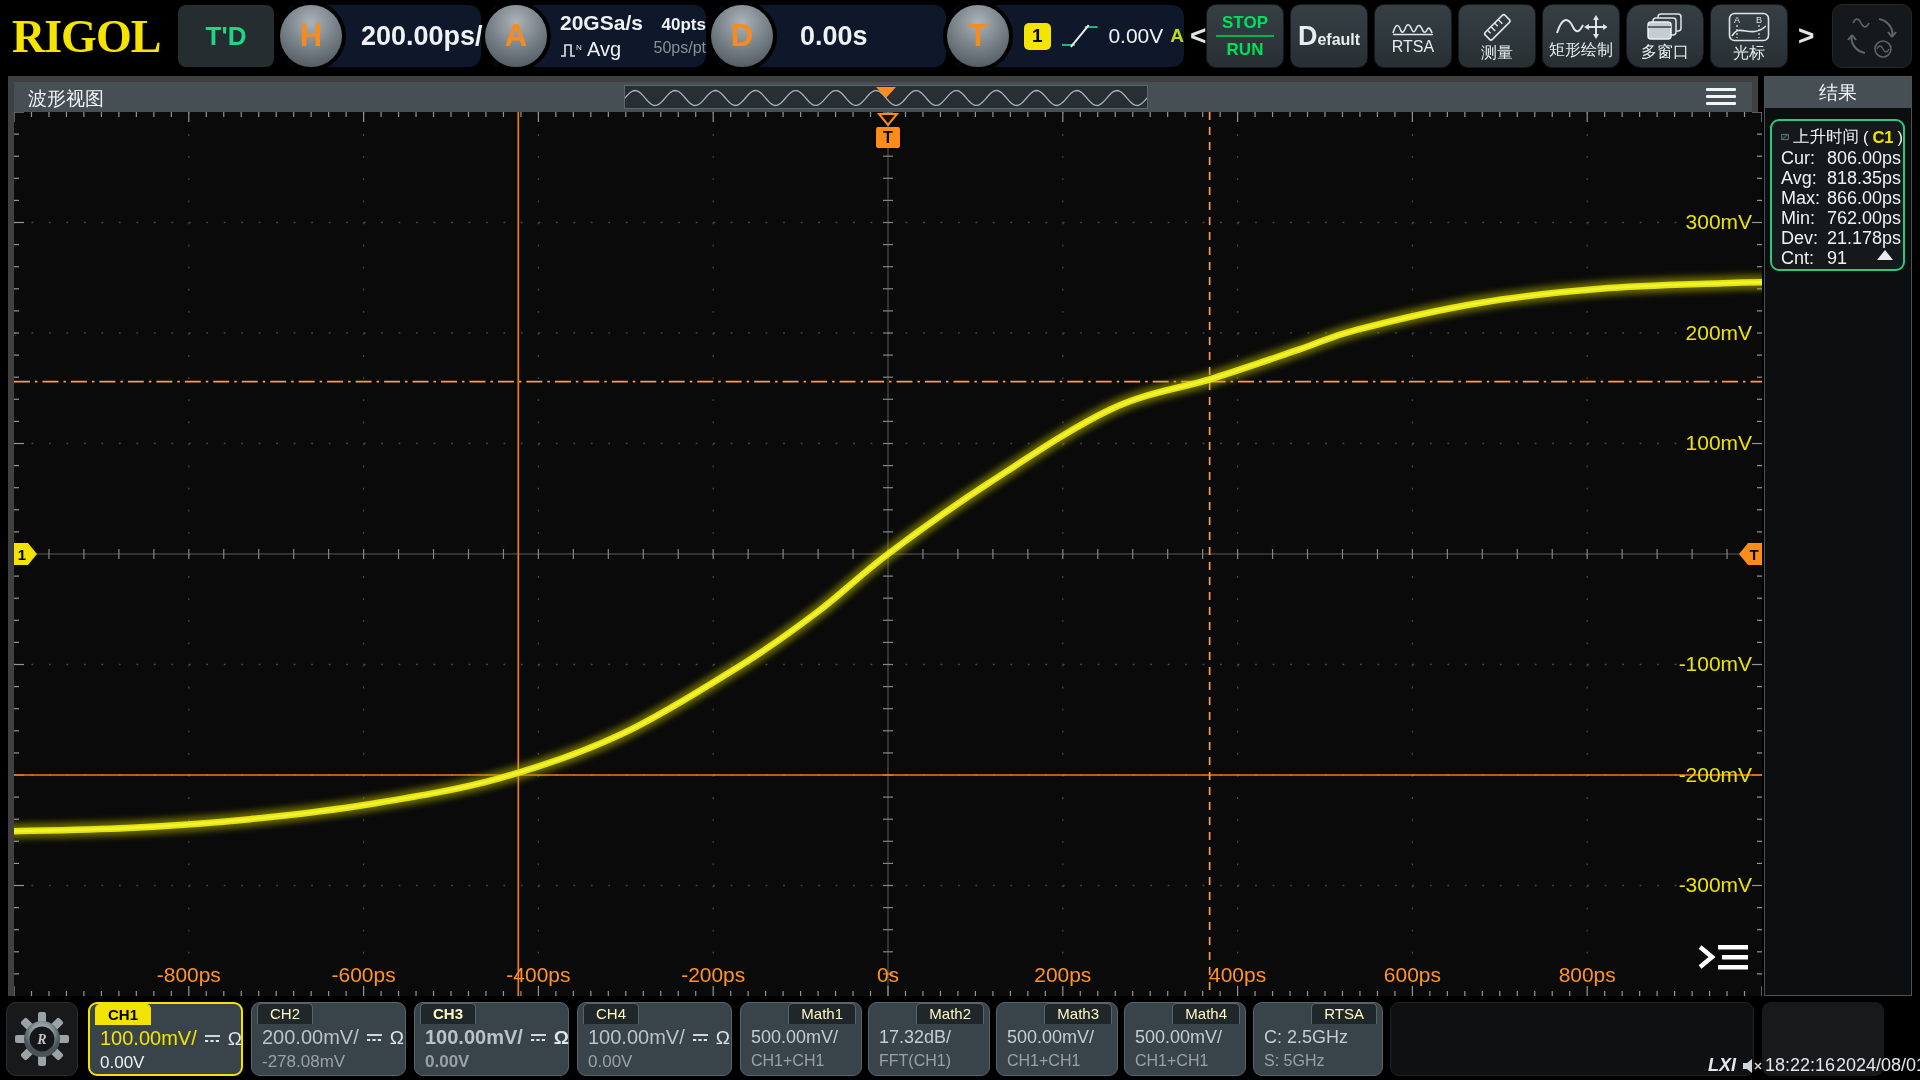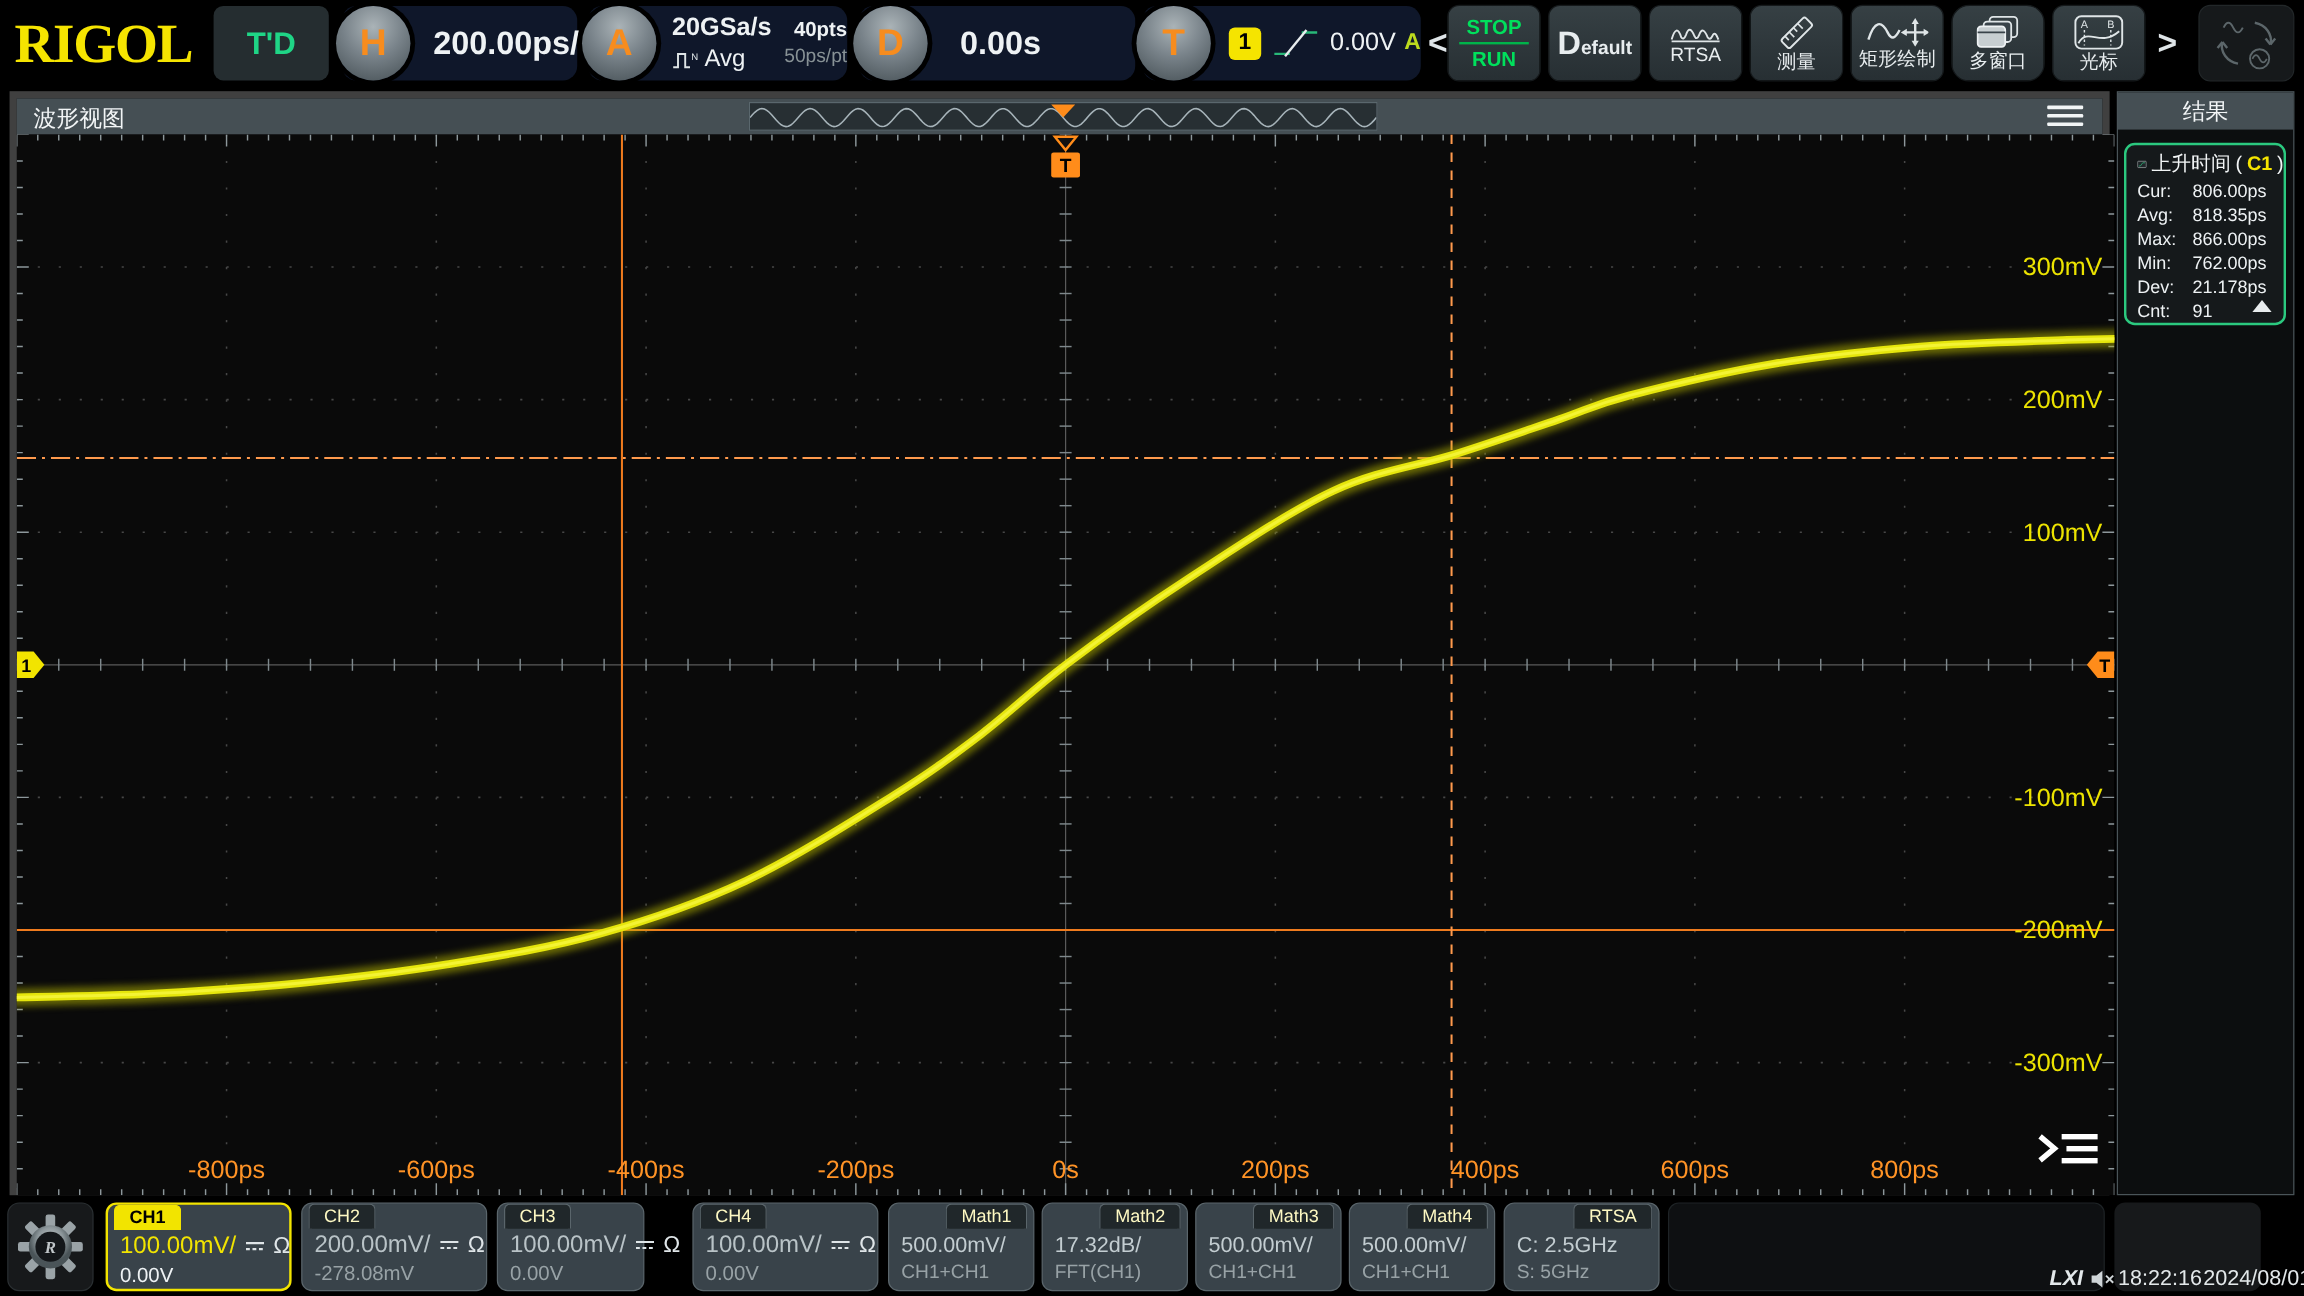--- a/index.html
+++ b/index.html
@@ -68,21 +68,21 @@
   #results{position:absolute;left:1764px;top:76px;width:148px;height:920px;background:#0c0e0f;
            border:1px solid #4a5458;box-sizing:border-box;}
   .rs-header{position:absolute;left:0;top:0;width:100%;height:31px;background:#454f54;color:#f2f5f6;
              font-size:19px;display:flex;align-items:center;justify-content:center;}
   .mcard{position:absolute;left:5px;top:42px;width:135px;height:152px;border:2px solid #2bc97f;
          border-radius:9px;background:#15191b;box-sizing:border-box;padding:4px 0 0 9px;}
   .mtitle{display:flex;align-items:center;gap:4px;height:24px;}
   .mname{color:#f2f5f6;font-size:16.5px;white-space:nowrap;}
   .mch-open,.mch-close{color:#f2f5f6;font-size:16.5px;}
   .mch{color:#f5e400;font-size:16.5px;font-weight:bold;}
-  .mrow{display:flex;height:20px;align-items:center;font-size:15px;}
+  .mrow{display:flex;height:20px;align-items:flex-end;font-size:18px;}
   .mlab{width:46px;color:#eef2f4;}
   .mval{color:#eef2f4;}
   .caret{position:absolute;right:10px;bottom:9px;width:0;height:0;
          border-left:8px solid transparent;border-right:8px solid transparent;border-bottom:10px solid #e8ecee;}
   
   #bottombar{position:absolute;left:0;top:1000px;width:1920px;height:80px;background:#000;}
   .gearbtn{position:absolute;left:6px;top:2px;width:72px;height:74px;background:#17191b;border:1px solid #2a2f32;
            border-radius:10px;box-sizing:border-box;display:flex;align-items:center;justify-content:center;}
   .chcard{position:absolute;top:2px;height:74px;background:#39434a;border:1.5px solid #5a656b;border-radius:9px;box-sizing:border-box;}
   .chcard.sel{border:2px solid #f2e400;}
@@ -776,21 +776,21 @@
           <div class="chline1">
             <span class="chscale">200.00mV/</span>
             <svg width="17" height="11" viewBox="0 0 17 11">
               <line x1="1" y1="3" x2="16" y2="3" stroke="#dfe5e8" stroke-width="1.8"></line>
               <line x1="1" y1="8" x2="16" y2="8" stroke="#dfe5e8" stroke-width="1.8" stroke-dasharray="3.2 2.2"></line>
             </svg>
             <span class="chomega">Ω</span>
           </div>
           <div class="chline2">-278.08mV</div>
         </div>
-        <div class="chcard" style="left: 414px; width: 123px;">
+        <div class="chcard" style="left: 414px; width: 155px; font-weight: bold;">
           <div class="chtab">CH3</div>
           <div class="chline1">
             <span class="chscale">100.00mV/</span>
             <svg width="17" height="11" viewBox="0 0 17 11">
               <line x1="1" y1="3" x2="16" y2="3" stroke="#dfe5e8" stroke-width="1.8"></line>
               <line x1="1" y1="8" x2="16" y2="8" stroke="#dfe5e8" stroke-width="1.8" stroke-dasharray="3.2 2.2"></line>
             </svg>
             <span class="chomega">Ω</span>
           </div>
           <div class="chline2">0.00V</div>

